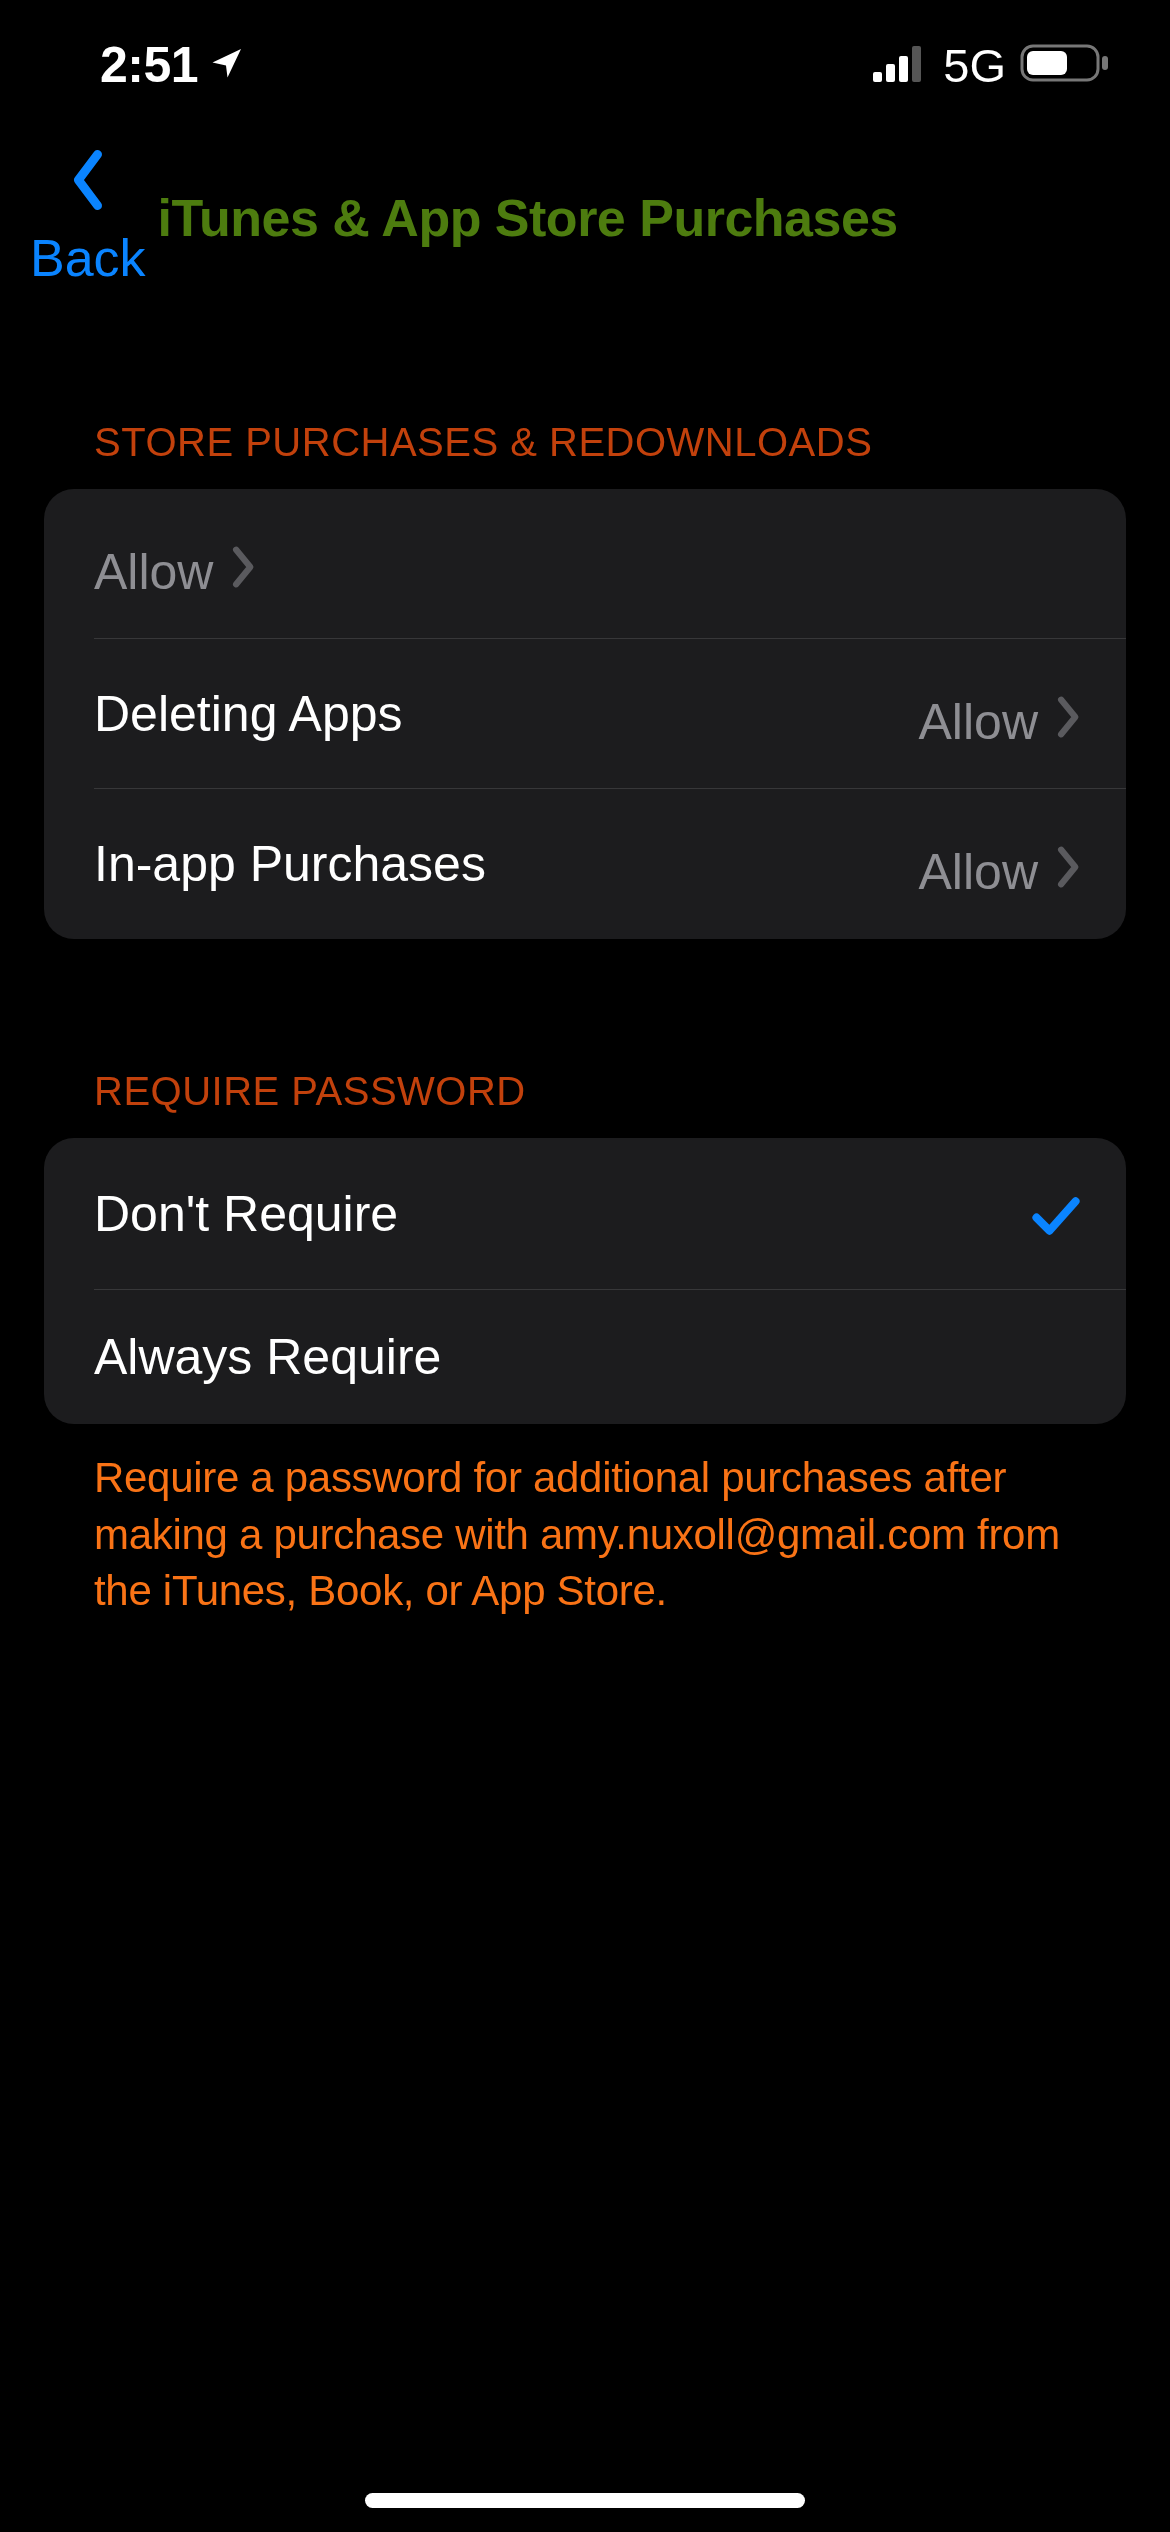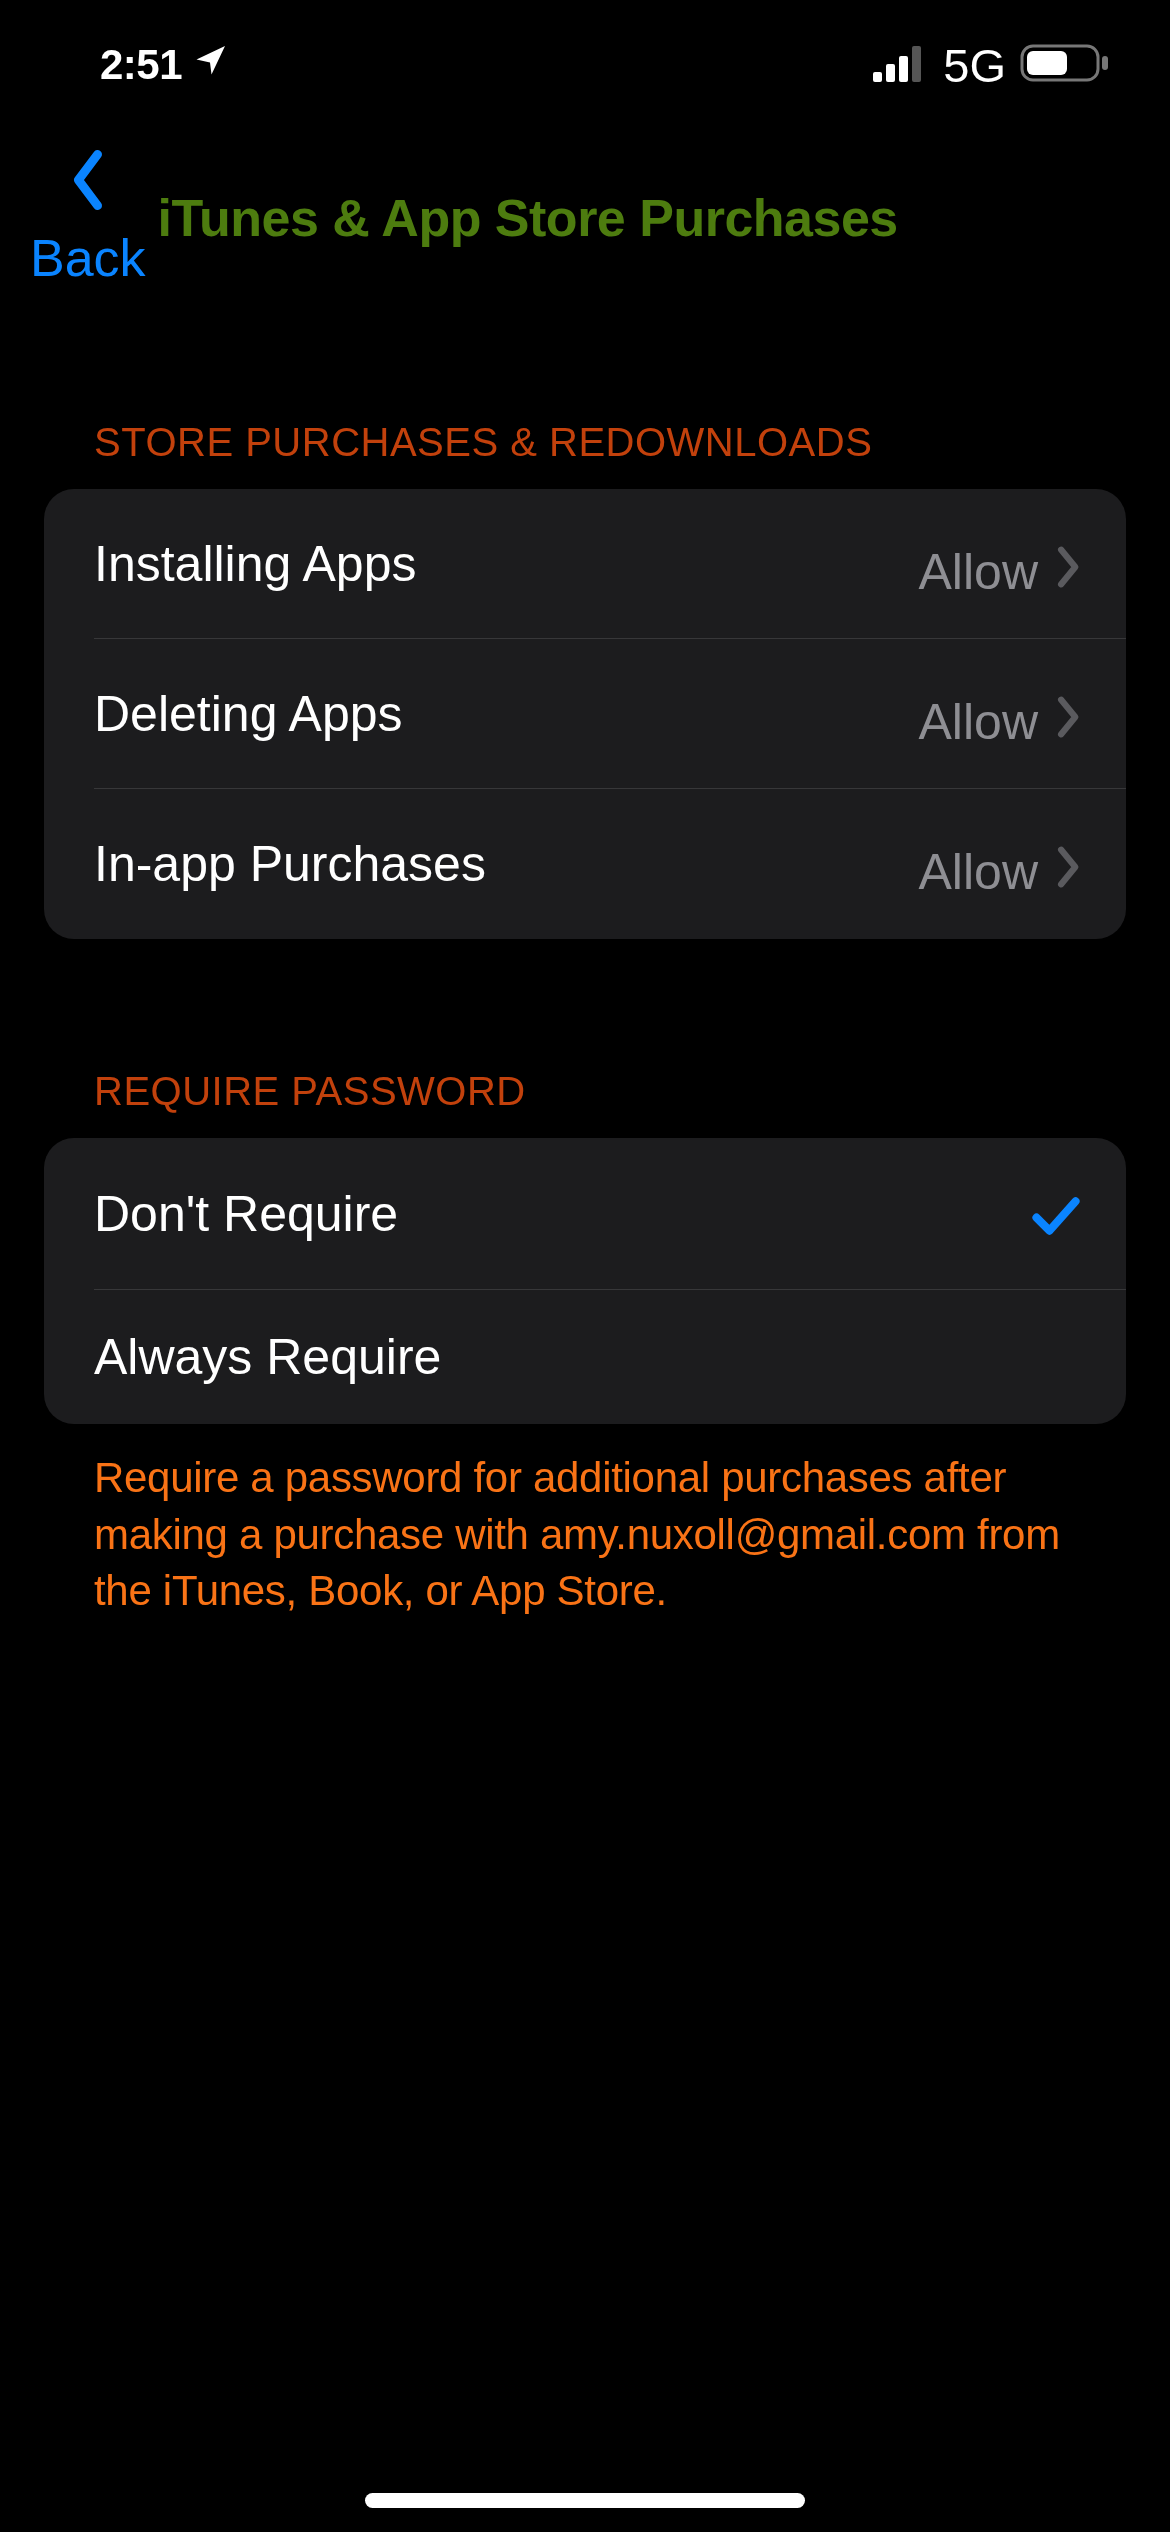--- a/index.html
+++ b/index.html
@@ -22,21 +22,21 @@
       height: 130px;
       display: flex;
       justify-content: space-between;
       align-items: center;
       padding: 0 60px 0 100px;
     }
     .status-left {
       display: flex;
       align-items: center;
       gap: 10px;
-      font-size: 42px;
+      font-size: 50px;
       font-weight: 600;
       letter-spacing: -0.5px;
     }
     .status-right {
       display: flex;
       align-items: center;
       gap: 14px;
     }
     .nav-header {
       display: flex;
@@ -170,21 +170,20 @@
   </div>
   <div class="nav-title">iTunes &amp; App Store Purchases</div>
 </div>
 
 <div class="content">
 
   <div class="section-header">Store Purchases &amp; Redownloads</div>
   <div class="cell-group">
 
     <div class="cell">
-      <span class="cell-label">Installing Apps</span>
       <span class="cell-right">
         <span class="cell-value">Allow</span>
         <span>
           <svg width="26" height="44" viewBox="0 0 16 28">
               <path d="M3 3 L12 14 L3 25" fill="none" stroke="#5a5a5e" stroke-width="4" stroke-linecap="round" stroke-linejoin="round"></path>
             </svg>
         </span>
       </span>
     </div>
 

